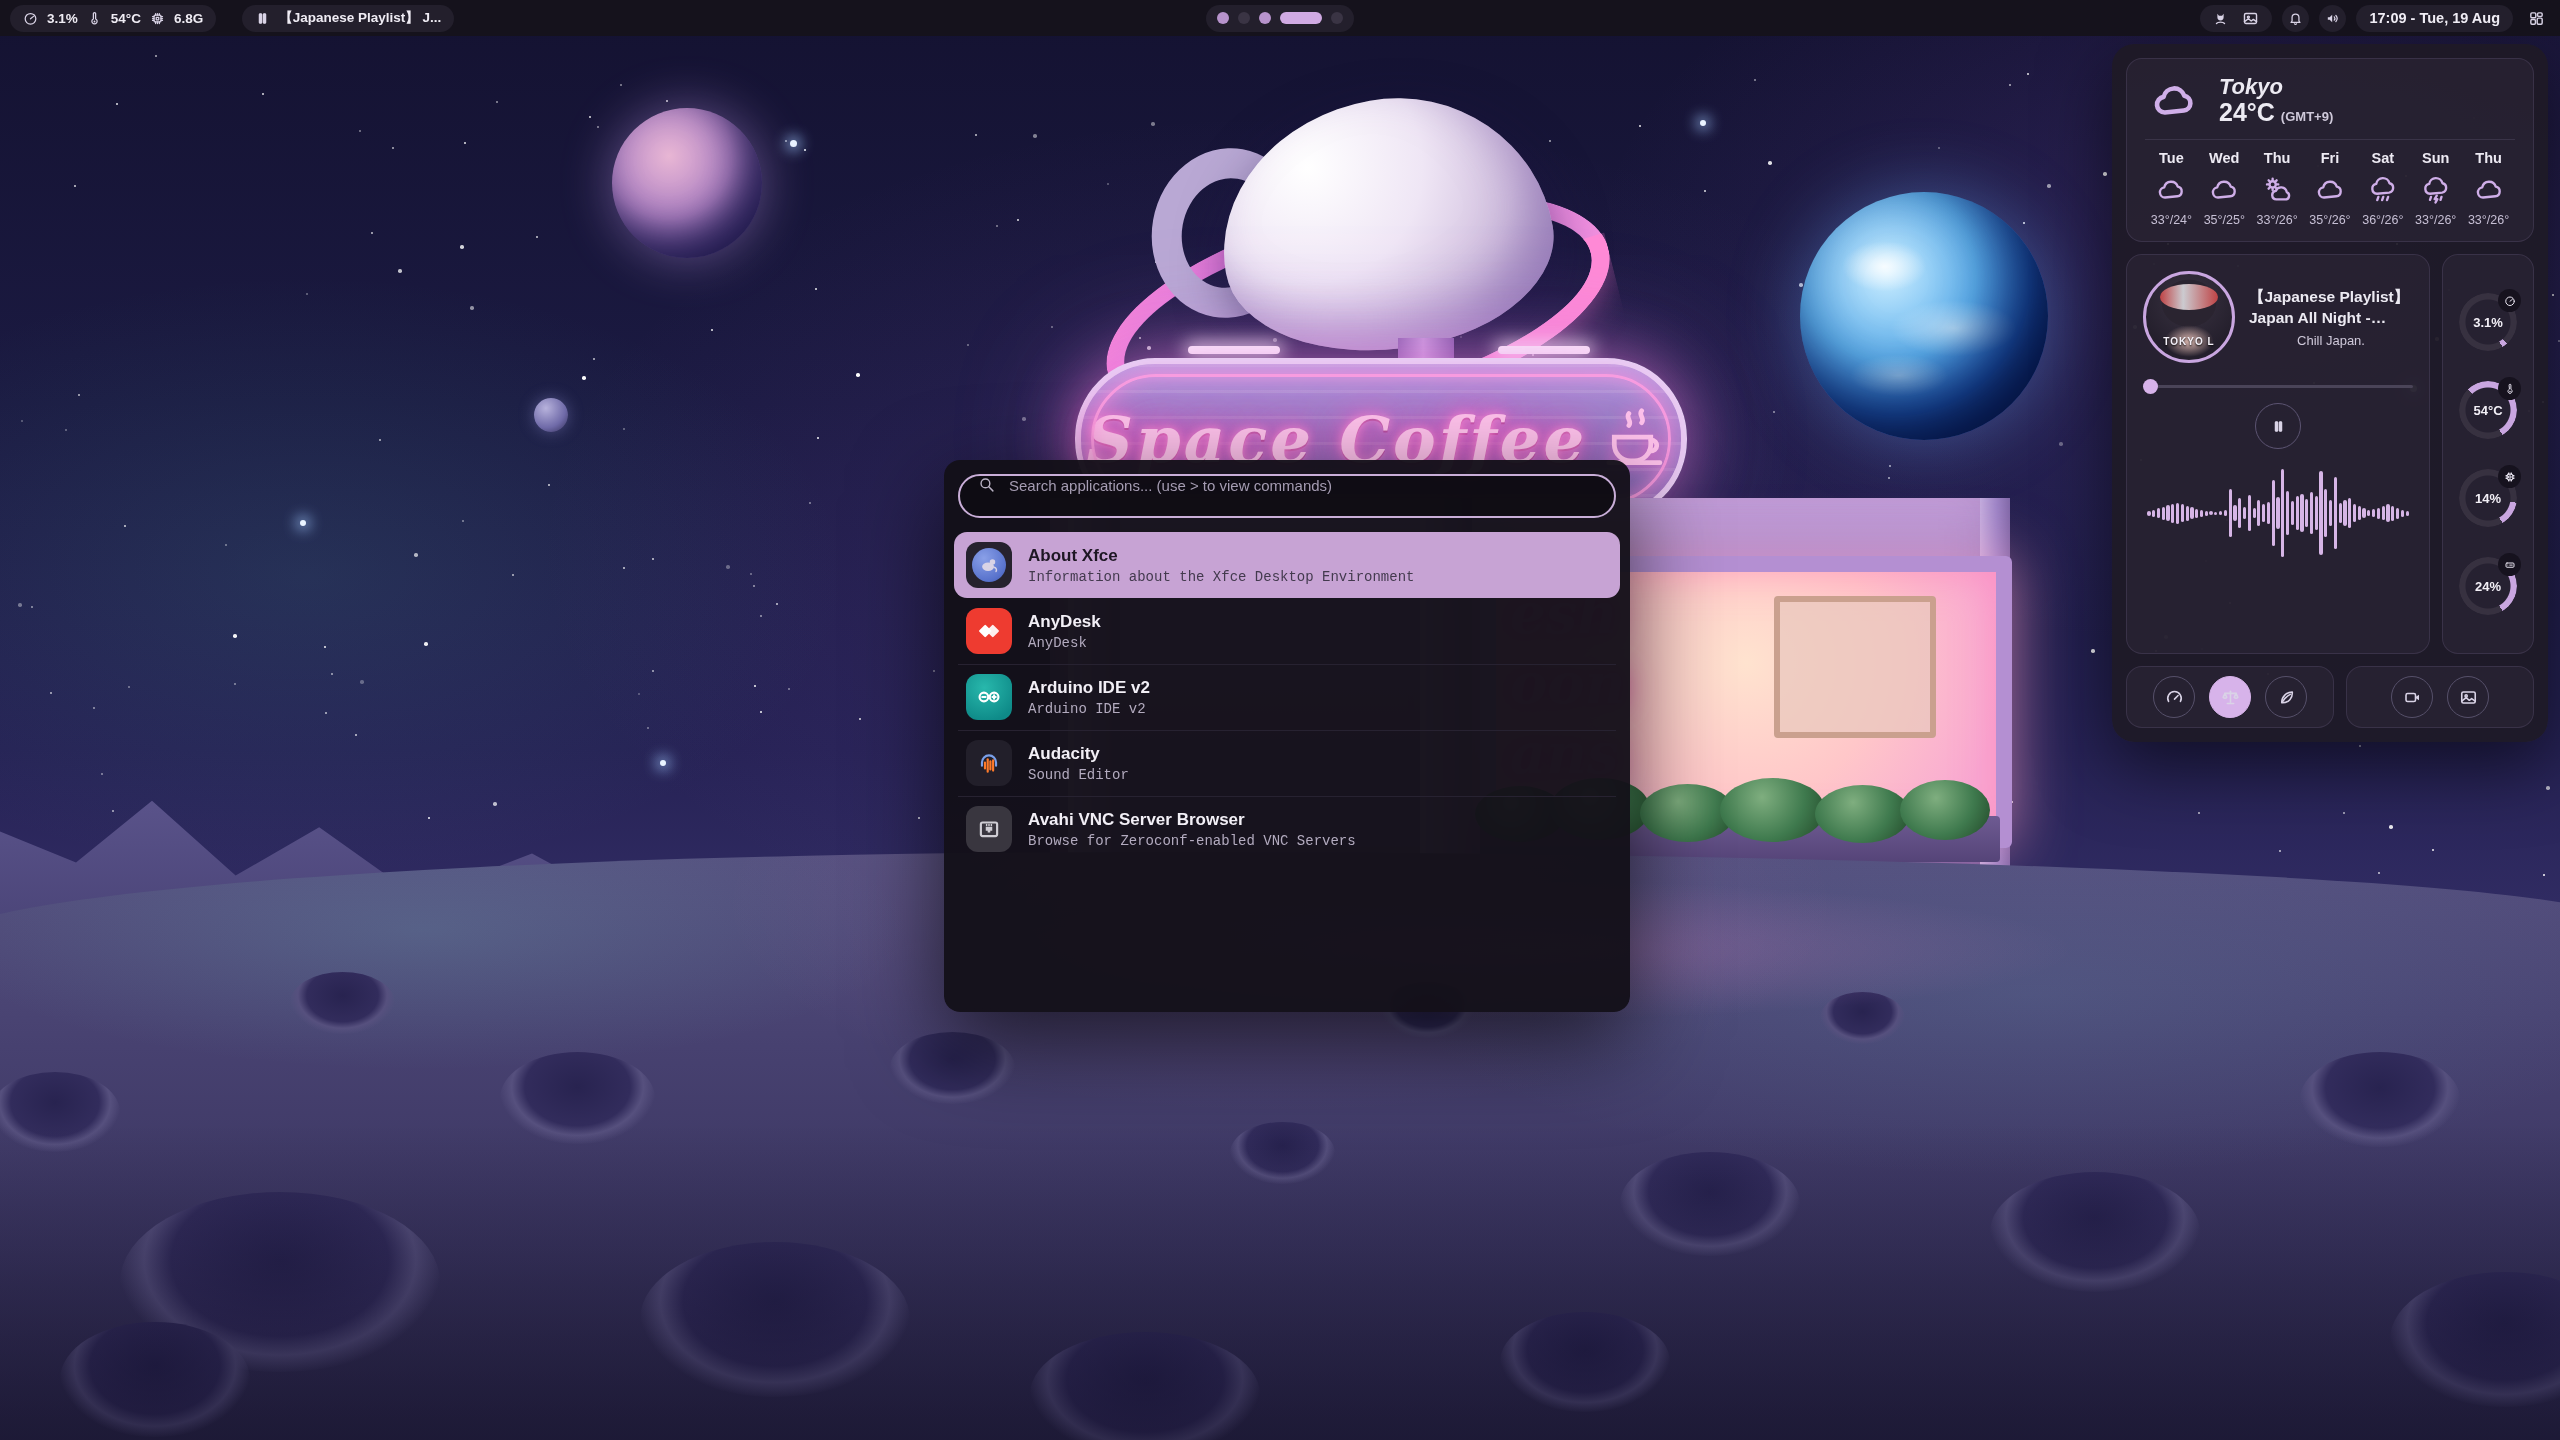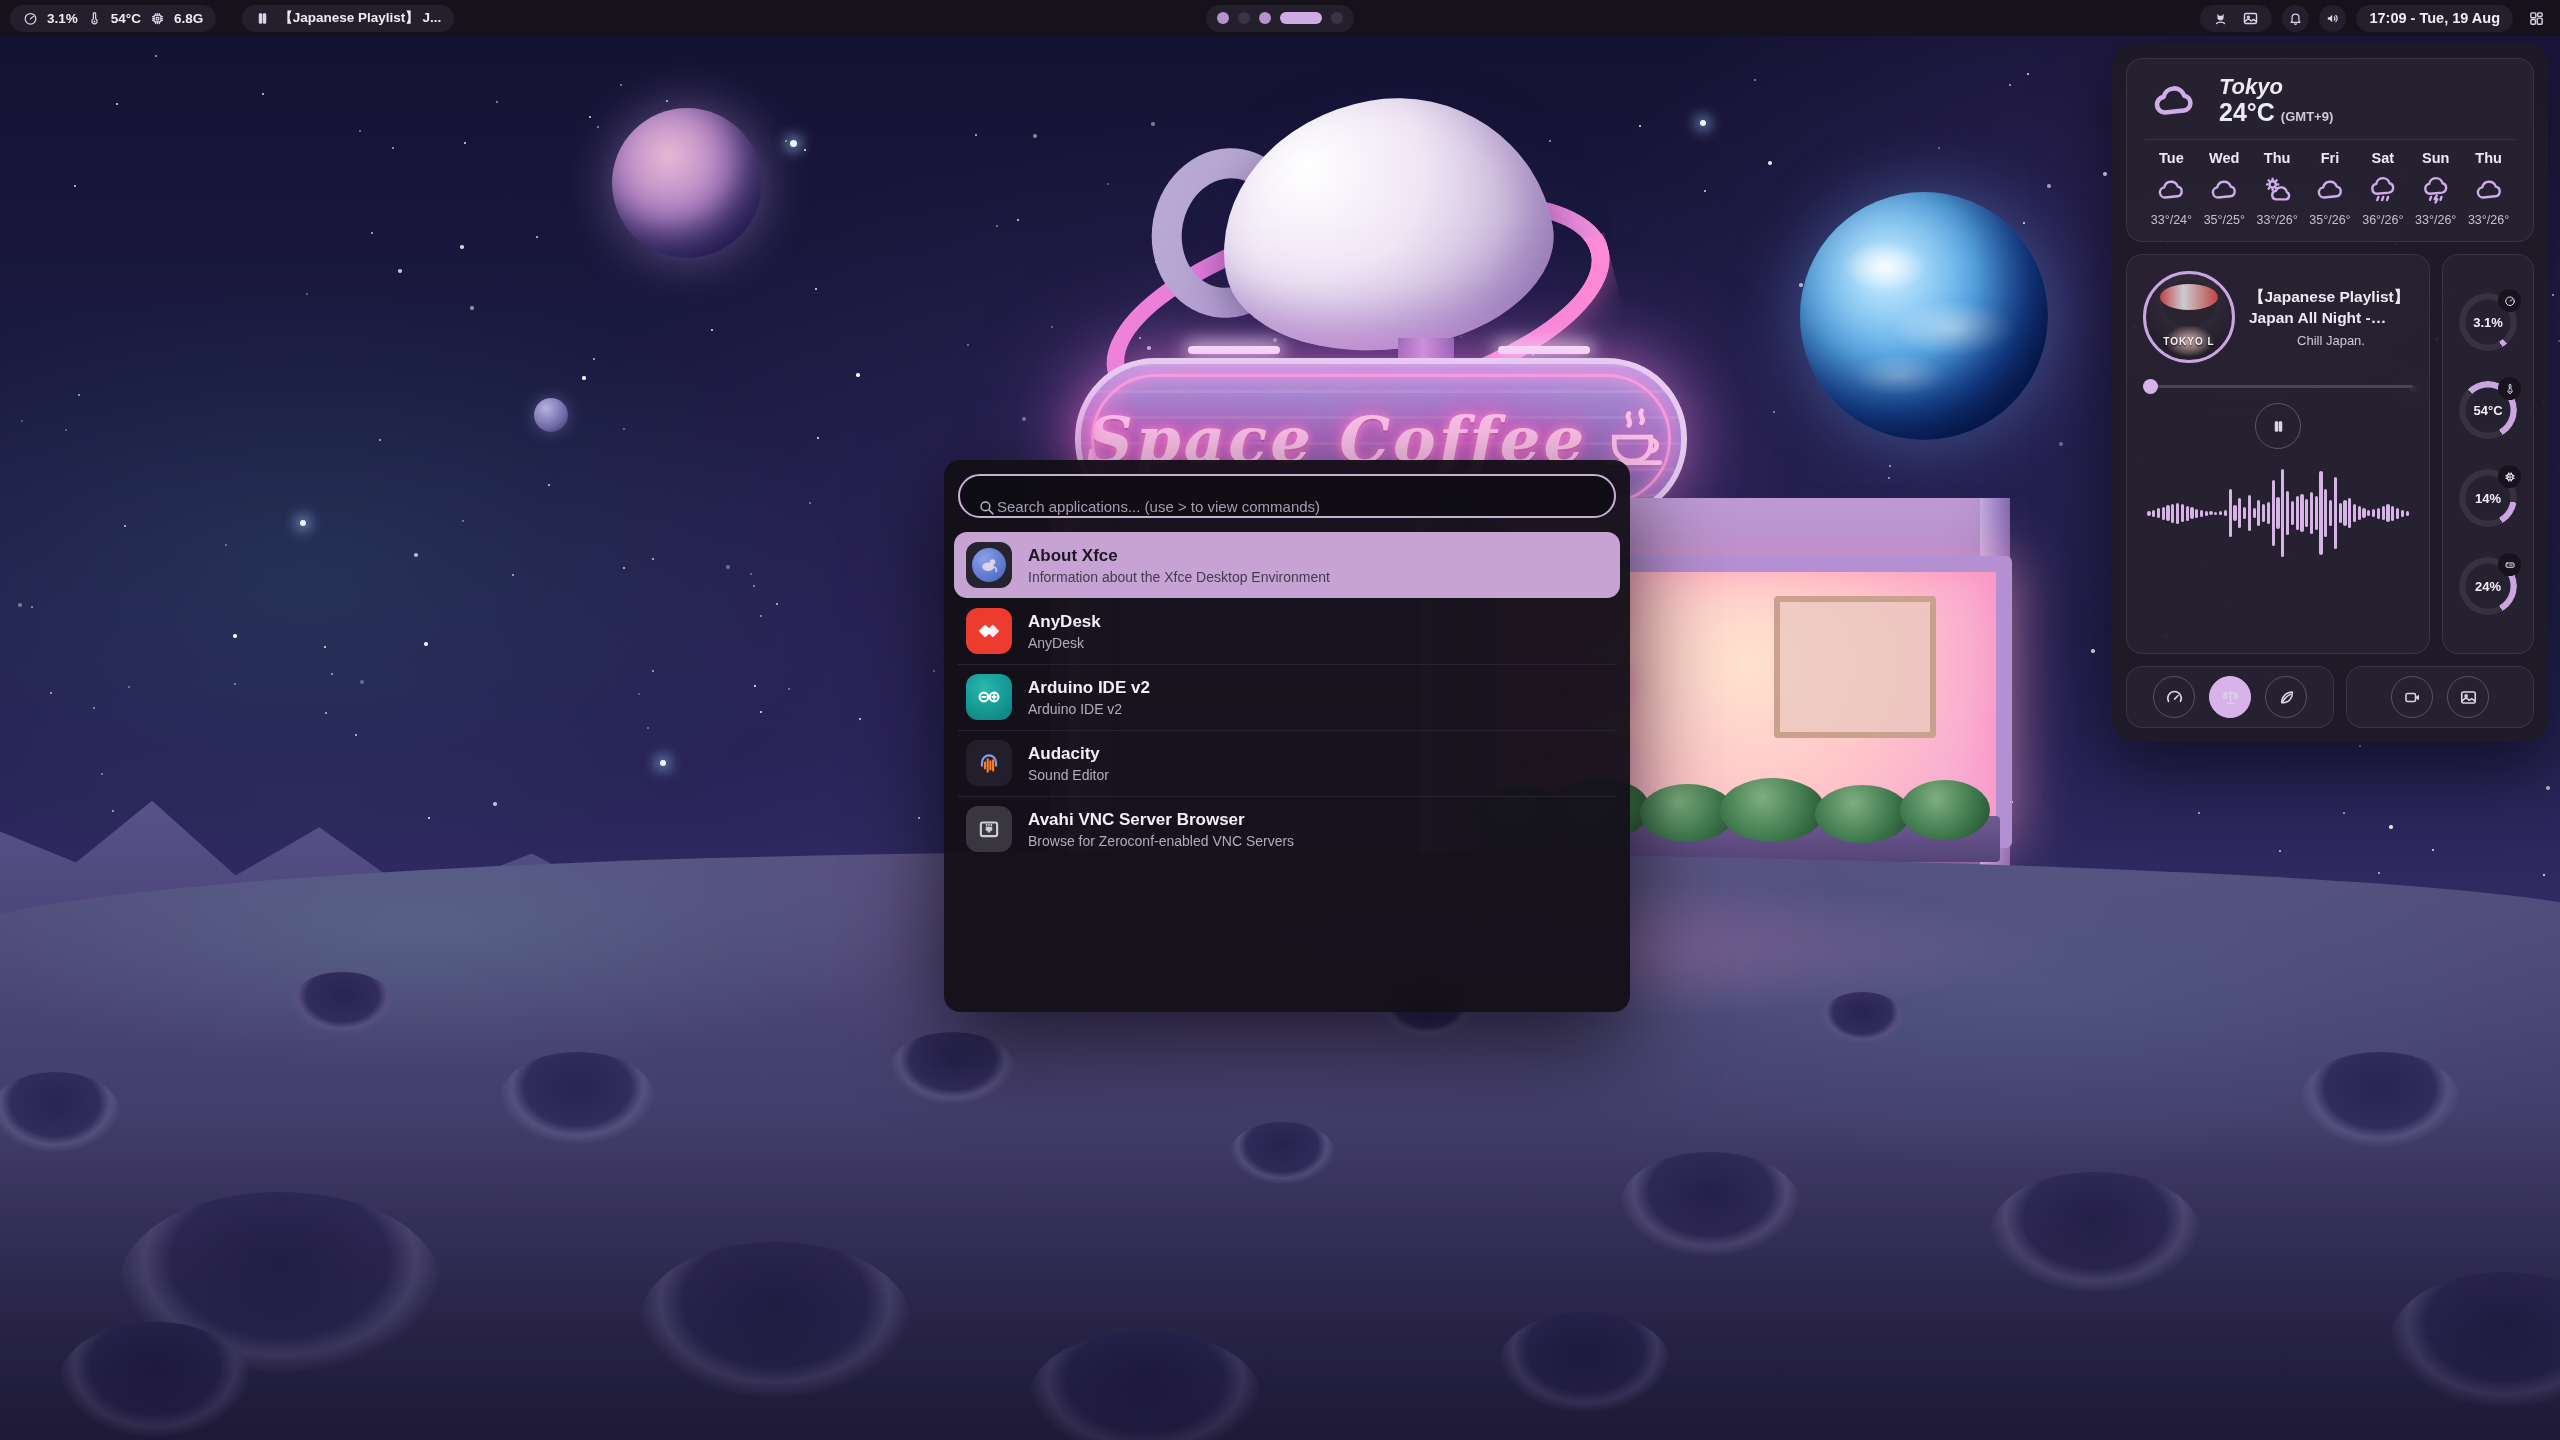--- a/index.html
+++ b/index.html
@@ -121,22 +121,22 @@
   .ws-dot{width:12px;height:12px;border-radius:7px;background:#3a3444;}
   .ws-dot.occupied{background:#b793cc;}
   .ws-dot.active{width:42px;background:#d0aae3;}
   #tb-right{margin-left:auto;margin-right:10px;display:flex;gap:10px;align-items:center;}
 
   
   #launcher{position:absolute;left:944px;top:460px;width:686px;height:552px;z-index:5;
     background:rgba(19,16,24,.96);border-radius:16px;
     box-shadow:0 30px 90px rgba(0,0,0,.65);}
   #search-pill{position:absolute;left:14px;right:14px;top:14px;height:44px;border-radius:24px;
-    border:2px solid #c9aed8;background:rgba(14,11,18,.8);display:flex;align-items:flex-end;
-    gap:0;padding:0 18px;box-sizing:border-box;}
+    border:2px solid #c9aed8;background:rgba(14,11,18,.8);display:flex;align-items:flex-start;
+    gap:12px;padding:0 18px;box-sizing:border-box;}
   #search-pill .tb-icon{color:#b9b2c4;width:17px;height:17px;}
   #search-input{flex:1;background:transparent;border:none;outline:none;color:#efecf4;
     font-size:15px;font-family:"Liberation Sans",sans-serif;}
   #search-input::placeholder{color:#a59cb2;}
   #app-list{position:absolute;left:10px;right:10px;top:72px;}
   .app-row{height:66px;display:flex;align-items:center;gap:16px;padding:0 12px;
     border-radius:13px;position:relative;}
   .app-row + .app-row::before{content:"";position:absolute;left:4px;right:4px;top:0;height:1px;background:#272231;}
   .app-row.selected{background:#c7a3d4;}
   .app-row.selected::before{display:none;}
@@ -151,21 +151,21 @@
   .ic-android{background:#26222e;}
   .ic-android .orb{width:36px;height:36px;border-radius:50%;background:radial-gradient(circle at 35% 30%,#a8d86a,#7cbf3f 75%);
     display:flex;align-items:center;justify-content:center;color:#fff;}
   .ic-android .orb svg{width:22px;height:22px;stroke-width:1.8;}
   .ic-anydesk{background:#ee3b30;color:#fff;}
   .ic-arduino{background:radial-gradient(circle at 40% 30%,#28b8ac,#0e8a88 80%);color:#fff;}
   .ic-audacity{background:#221f2a;color:#ff7a2a;}
   .ic-net{background:#39363f;color:#cfcdd4;}
   .app-texts{display:flex;flex-direction:column;gap:3px;min-width:0;}
   .app-name{font-size:17px;font-weight:bold;color:#f2eff6;}
-  .app-desc{font-size:14px;color:#b3abbf;}
+  .app-desc{font-size:14px;color:#b3abbf;font-family:Liberation Mono, monospace;}
   .app-row.selected .app-name{color:#1e1724;}
   .app-row.selected .app-desc{color:#433a4e;}
 
   
   #panel{position:absolute;left:2112px;top:44px;width:436px;height:698px;z-index:8;
     background:rgba(30,26,38,.93);border-radius:22px;box-shadow:0 24px 70px rgba(0,0,0,.55);
     padding:14px;box-sizing:border-box;display:flex;flex-direction:column;gap:12px;}
   .card{background:rgba(48,42,60,.45);border:1px solid rgba(175,155,210,.14);border-radius:16px;}
   #user-card{height:78px;display:flex;align-items:center;gap:14px;padding:0 14px;}
   #avatar{width:52px;height:52px;border-radius:50%;border:2px solid #c9a6e0;

